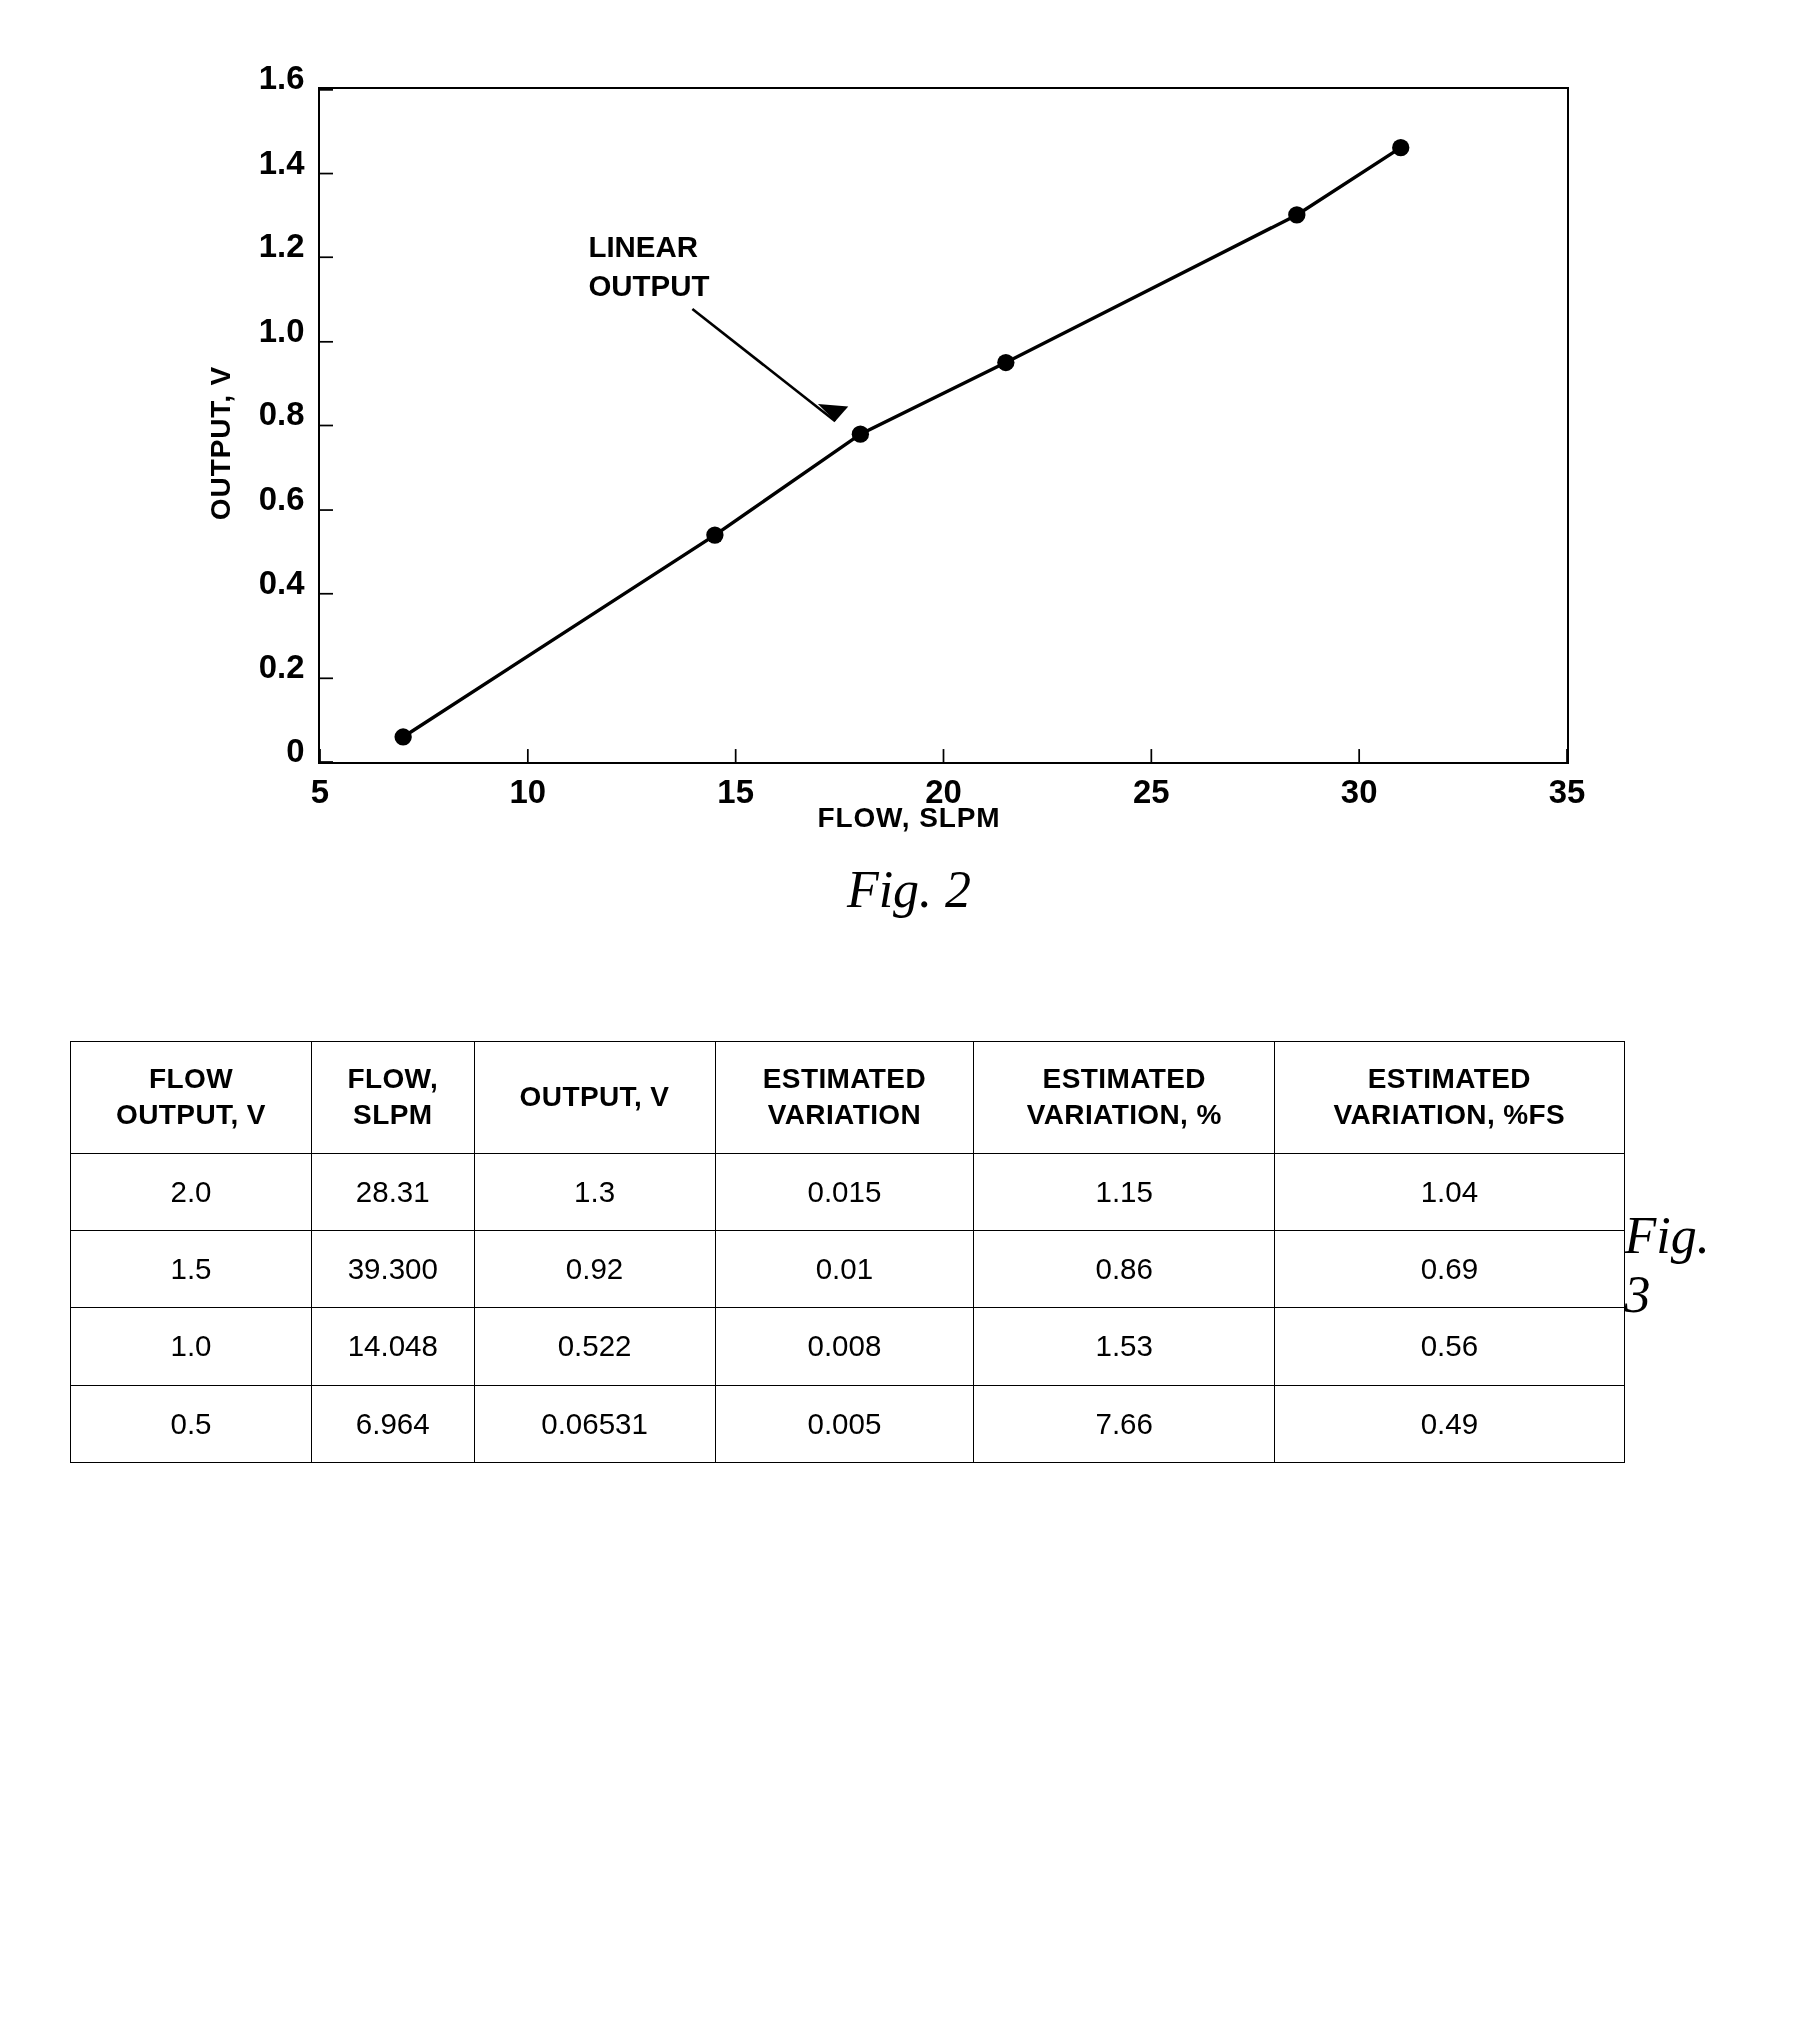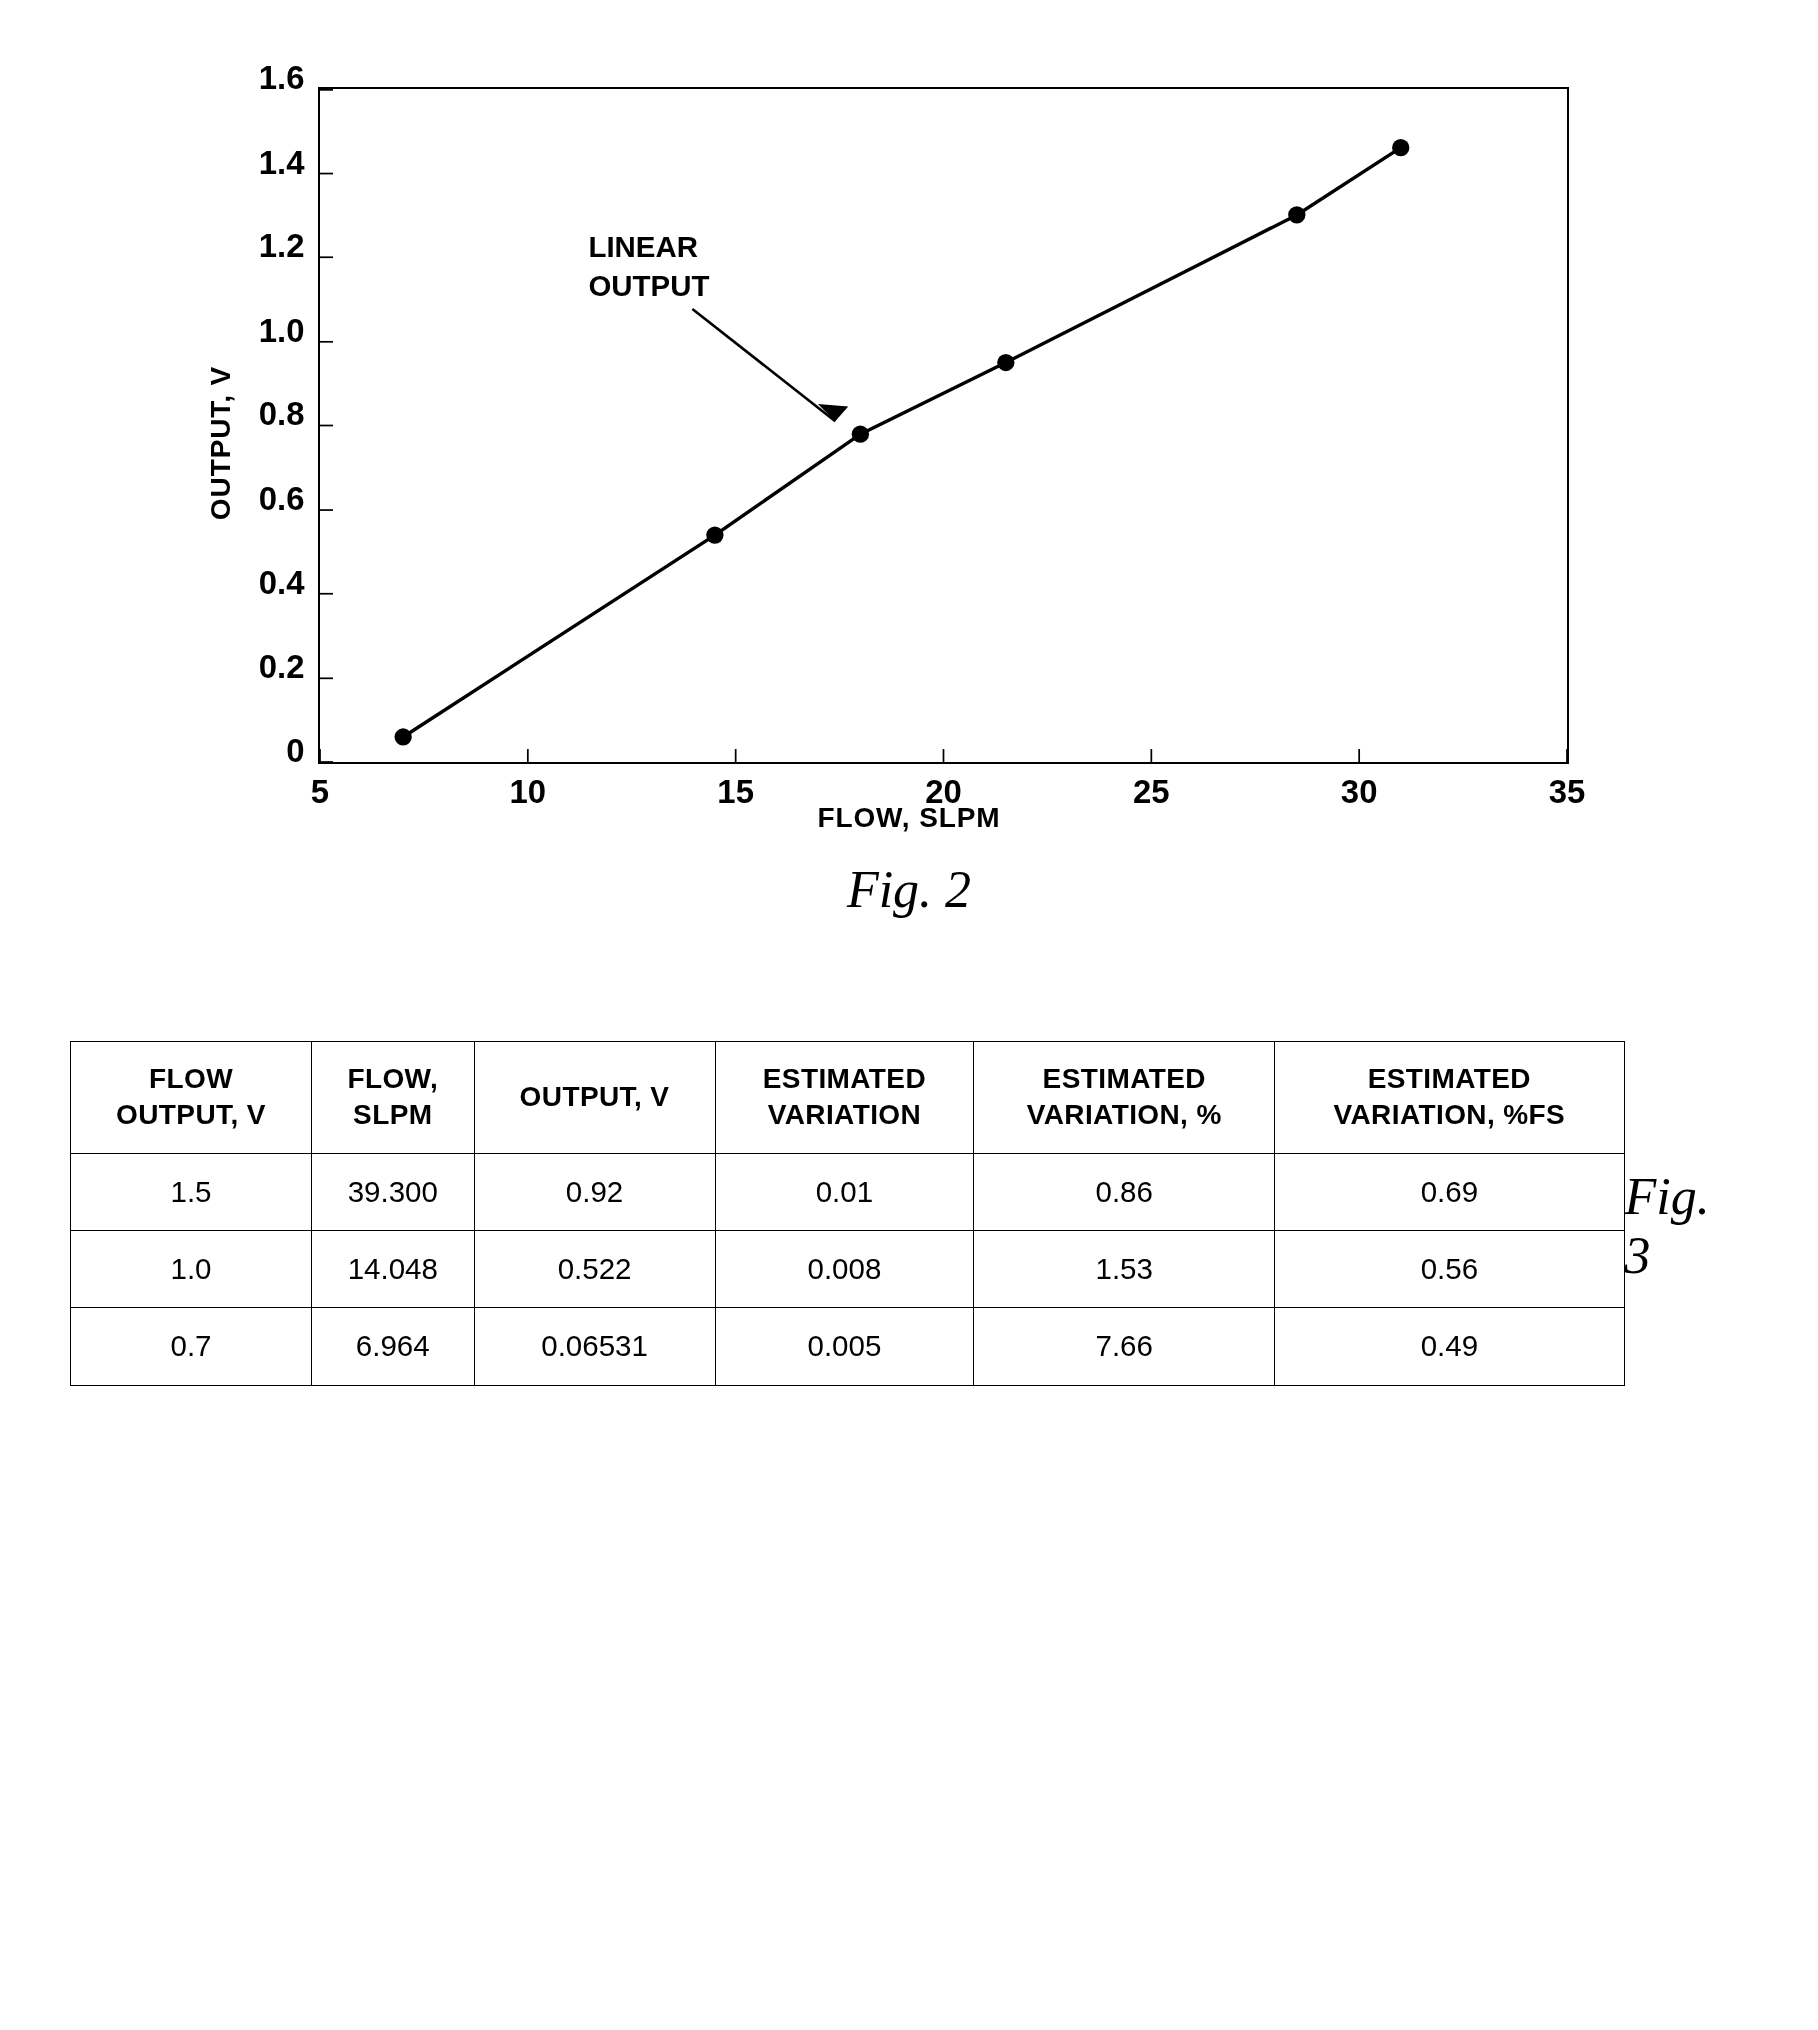--- a/index.html
+++ b/index.html
@@ -189,37 +189,45 @@
         <th>FLOW<br>OUTPUT, V</th>
         <th>FLOW,<br>SLPM</th>
         <th>OUTPUT, V</th>
         <th>ESTIMATED<br>VARIATION</th>
         <th>ESTIMATED<br>VARIATION, %</th>
         <th>ESTIMATED<br>VARIATION, %FS</th>
       </tr>
     </thead>
     <tbody id="table-body">
         <tr>
+          <td>2.0</td>
+          <td>28.31</td>
+          <td>1.3</td>
+          <td>0.015</td>
+          <td>1.15</td>
+          <td>1.04</td>
+        </tr>
+        <tr>
           <td>1.5</td>
           <td>39.300</td>
           <td>0.92</td>
           <td>0.01</td>
           <td>0.86</td>
           <td>0.69</td>
         </tr>
         <tr>
           <td>1.0</td>
           <td>14.048</td>
           <td>0.522</td>
           <td>0.008</td>
           <td>1.53</td>
           <td>0.56</td>
         </tr>
         <tr>
-          <td>0.7</td>
+          <td>0.5</td>
           <td>6.964</td>
           <td>0.06531</td>
           <td>0.005</td>
           <td>7.66</td>
           <td>0.49</td>
         </tr>
       </tbody>
   </table>
 
   <div class="fig-caption">Fig. 3</div>

